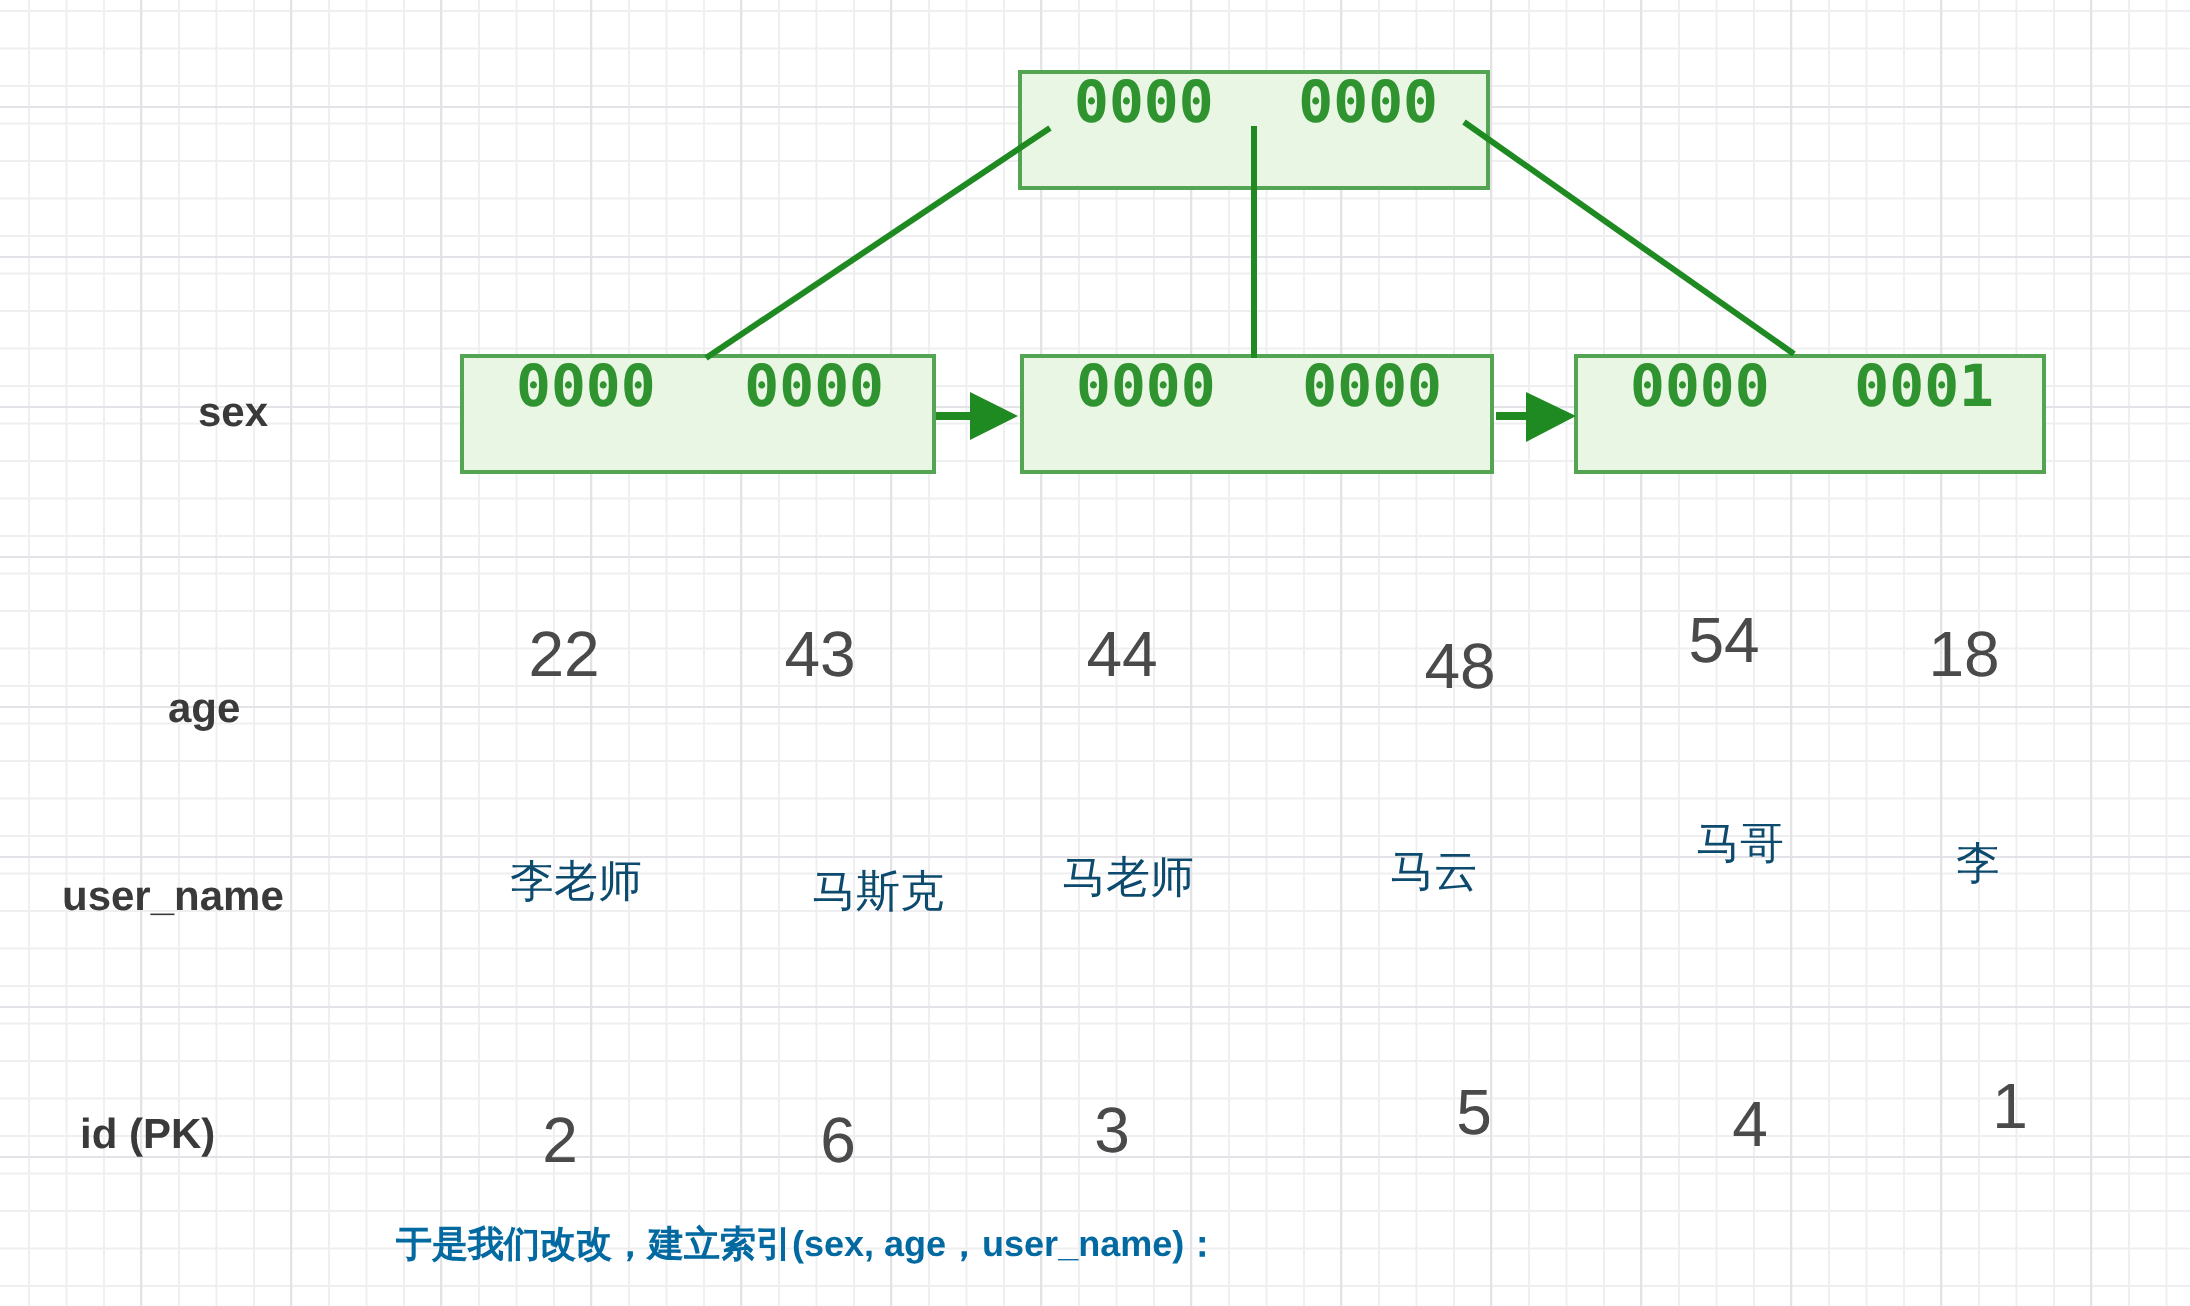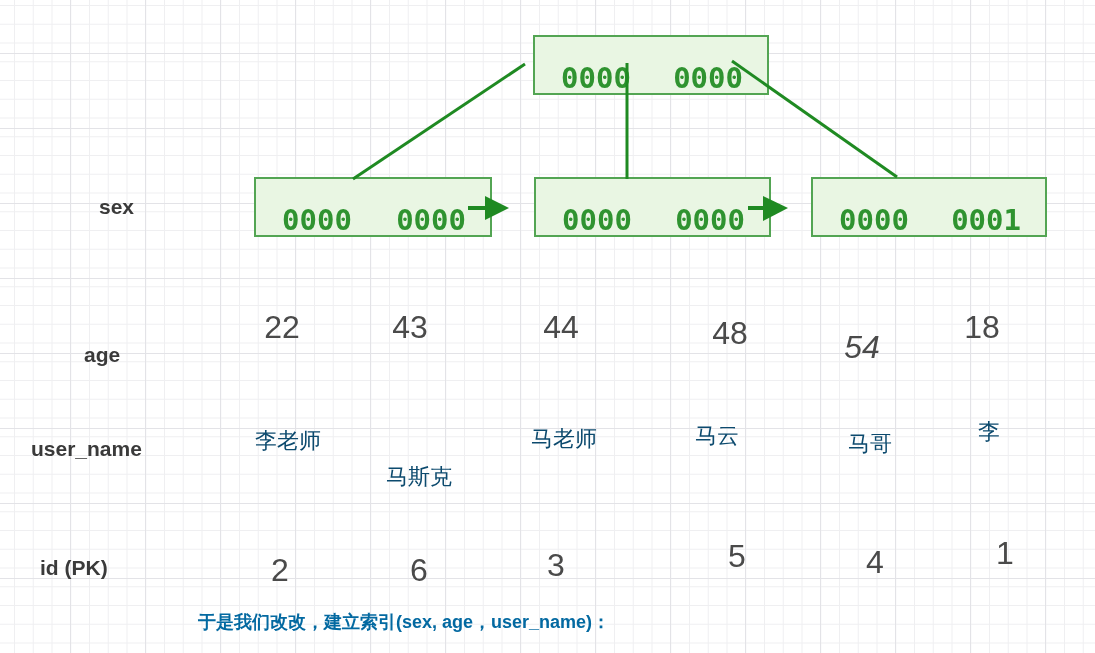--- a/index.html
+++ b/index.html
@@ -16,24 +16,23 @@
       linear-gradient(to bottom, #efeff1 1px, transparent 1px);
     background-size: 75px 75px, 75px 75px, 18.75px 18.75px, 18.75px 18.75px;
     background-position: 70px 53px, 70px 53px, 14px 5px, 14px 5px;
   }
   .gbox {
     position: absolute;
     box-sizing: border-box;
     background: #e9f6e3;
     border: 2px solid #53a553;
     display: flex;
-    align-items: flex-end;
+    align-items: flex-start;
     justify-content: space-between;
     padding: 0 24px 0 26px;
-    margin-left: 24px;
   }
   .gbox .byte {
     font-family: "DejaVu Sans Mono", monospace;
     font-weight: bold;
     font-size: 29px;
     color: #2f9330;
     letter-spacing: 0px;
     line-height: 1;
   }
   .row-label {
@@ -100,28 +99,28 @@
 
 <span class="row-label" style="left:99px; top:207px;">sex</span>
 <span class="row-label" style="left:84px; top:327px;margin-top:28px;">age</span>
 <span class="row-label" style="left:31px; top:449px;">user_name</span>
 <span class="row-label" style="left:40px; top:568px;">id (PK)</span>
 
 <span class="cell" style="left:282px; top:327px;">22</span>
 <span class="cell" style="left:410px; top:327px;">43</span>
 <span class="cell" style="left:561px; top:327px;">44</span>
 <span class="cell" style="left:730px; top:333px;text-align:center;">48</span>
-<span class="cell" style="left:862px; top:347px;font-style:italic;">54</span>
+<span class="cell" style="left:862px; top:320px;">54</span>
 <span class="cell" style="left:982px; top:327px;">18</span>
 
 <span class="cell cjk" style="left:288px; top:441px;">李老师</span>
-<span class="cell cjk" style="left:419px; top:446px;margin-top:31px;">马斯克</span>
+<span class="cell cjk" style="left:439px; top:446px;">马斯克</span>
 <span class="cell cjk" style="left:564px; top:439px;">马老师</span>
 <span class="cell cjk" style="left:717px; top:436px;">马云</span>
-<span class="cell cjk" style="left:870px; top:444px;">马哥</span>
+<span class="cell cjk" style="left:870px; top:422px;">马哥</span>
 <span class="cell cjk" style="left:989px; top:432px;">李</span>
 
 <span class="cell" style="left:280px;  top:570px;">2</span>
 <span class="cell" style="left:419px;  top:570px;">6</span>
 <span class="cell" style="left:556px;  top:565px;">3</span>
 <span class="cell" style="left:737px;  top:556px;">5</span>
 <span class="cell" style="left:875px;  top:562px;">4</span>
 <span class="cell" style="left:1005px; top:553px;">1</span>
 
 <div class="caption">于是我们改改，建立索引(sex, age，user_name)：</div>

